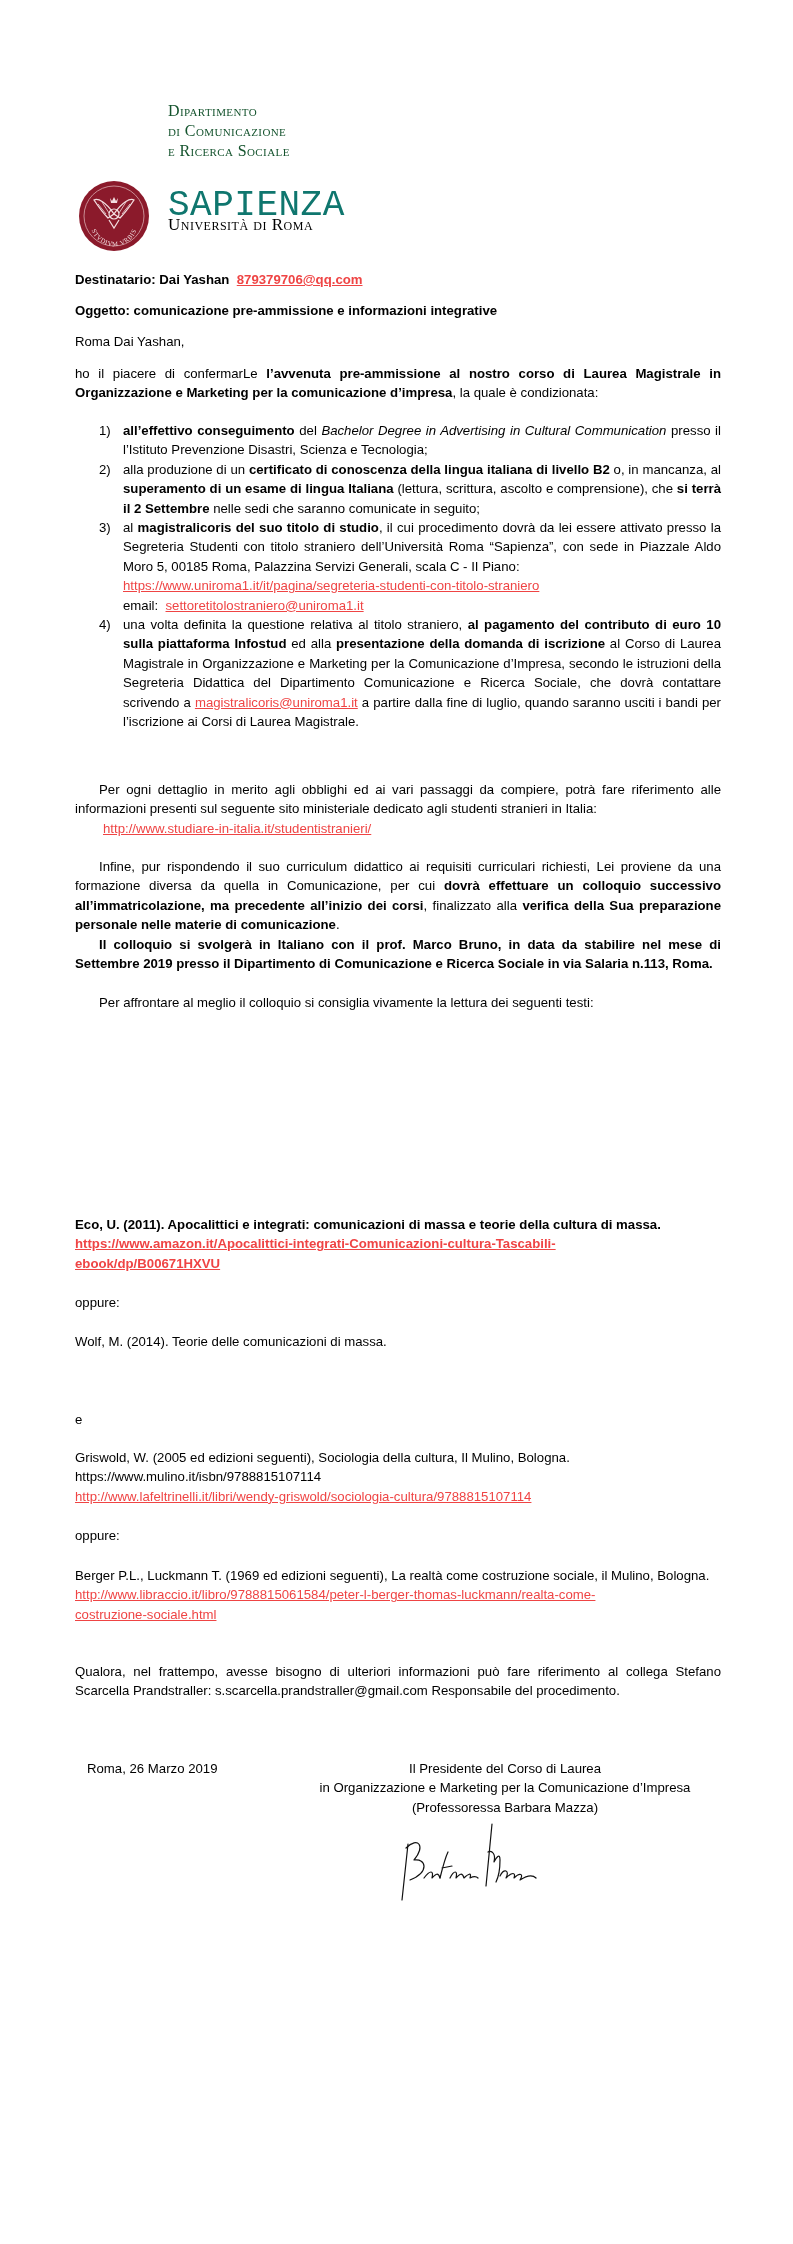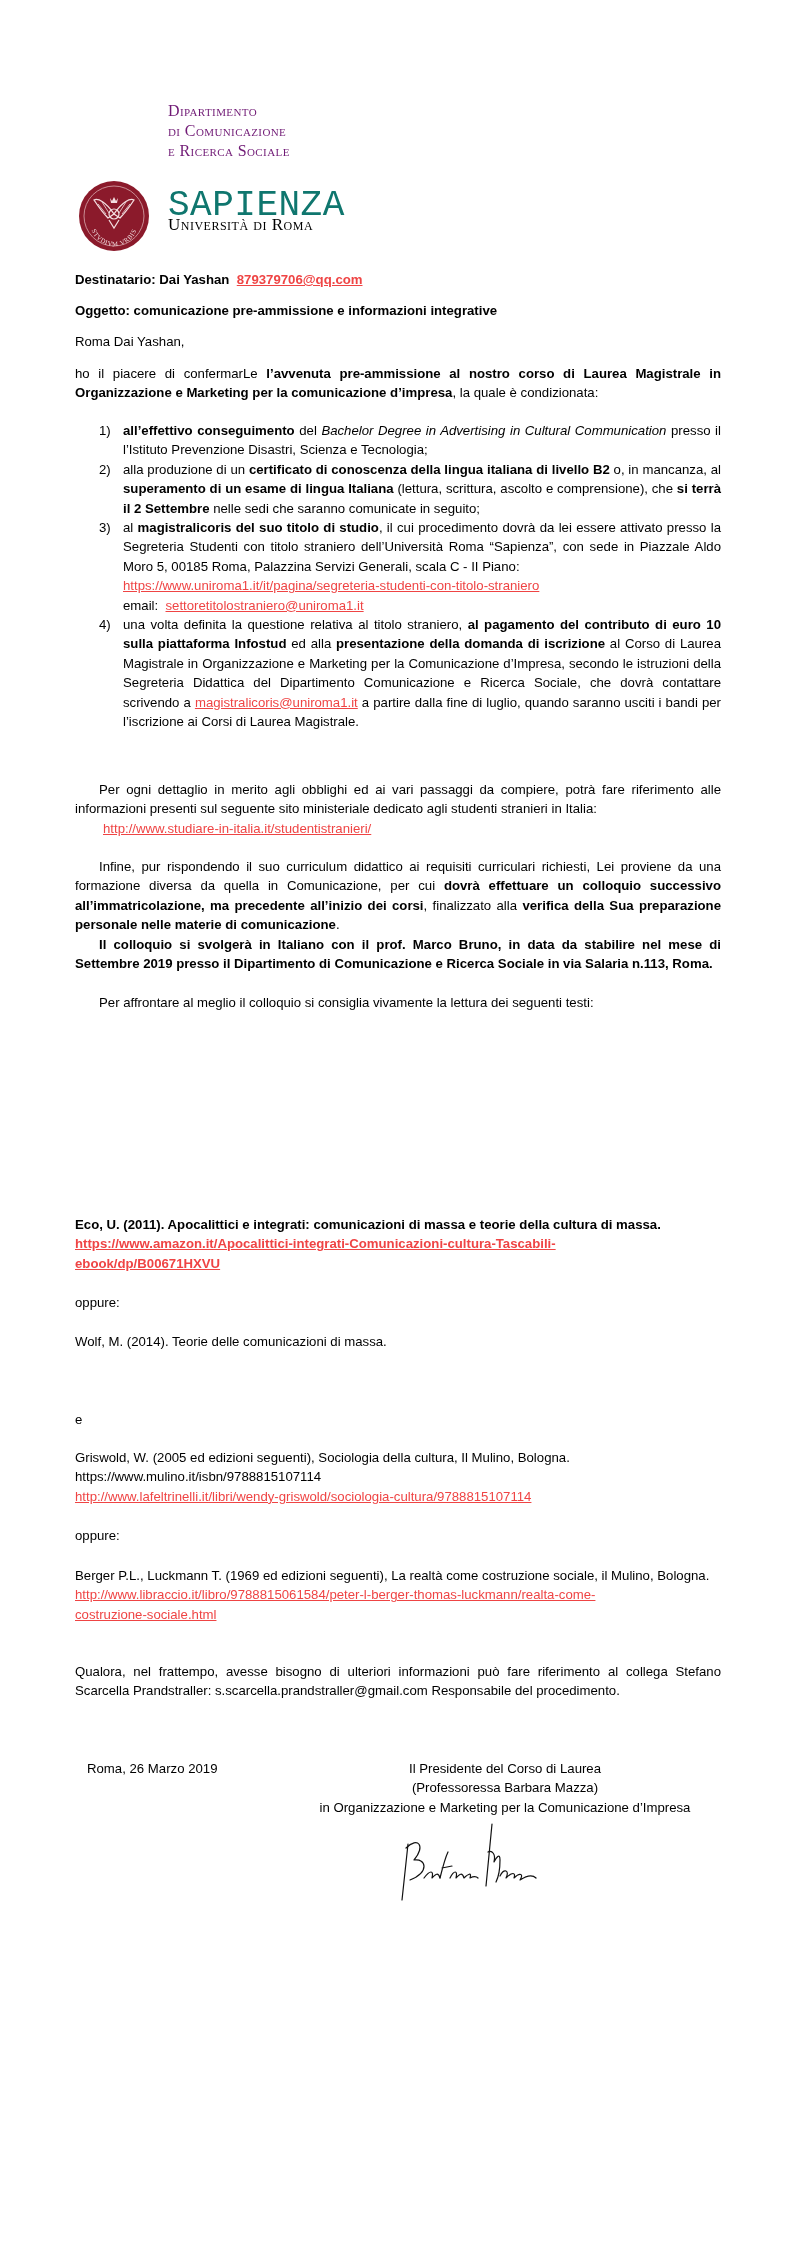--- a/index.html
+++ b/index.html
@@ -14,21 +14,21 @@
       overflow: hidden;
     }
     .abs { position: absolute; }
     a, .link { color: #ef4444; text-decoration: underline; }
     b { font-weight: bold; }
 
     
     .dept {
       left: 168px; top: 101px;
       font-family: "Liberation Serif", serif;
-      color: #701a75;
+      color: #14532d;
       font-size: 16px;
       line-height: 20px;
       font-variant: small-caps;
       letter-spacing: 0.4px;
     }
     .emblem { left: 78px; top: 180px; width: 72px; height: 72px; }
     .sapienza {
       left: 168px; top: 187px;
       font-family: Liberation Mono, monospace;
       color: #0f766e;
@@ -169,22 +169,22 @@
     <span>http://www.libraccio.it/libro/9788815061584/peter-l-berger-thomas-luckmann/realta-come-</span><br>
     <span>costruzione-sociale.html</span>
   </a>
 </div>
 
 <div class="abs left just" style="top:1662px;">Qualora, nel frattempo, avesse bisogno di ulteriori informazioni può fare riferimento al collega Stefano Scarcella Prandstraller: s.scarcella.prandstraller@gmail.com Responsabile del procedimento.</div>
 
 <div class="abs" style="left:87px; top:1759px;">Roma, 26 Marzo 2019</div>
 <div class="abs sig-block" style="top:1759px;">
   <div>Il Presidente del Corso di Laurea</div>
+  <div>in Organizzazione e Marketing per la Comunicazione d’Impresa</div>
   <div>(Professoressa Barbara Mazza)</div>
-  <div>in Organizzazione e Marketing per la Comunicazione d’Impresa</div>
 </div>
 
 <div class="abs signature">
   <svg width="150" height="80" viewBox="0 0 150 80">
     <g fill="none" stroke="#111" stroke-width="1.2" stroke-linecap="round" stroke-linejoin="round">
       <path d="M6 78 C8 60, 10 40, 12 22"></path>
       <path d="M10 26 C22 14, 30 24, 18 38 C30 36, 34 50, 14 58"></path>
       <path d="M28 56 C34 48, 38 48, 36 56 C40 52, 42 50, 44 56"></path>
       <path d="M44 56 C48 40, 50 34, 52 30 M46 46 L56 44"></path>
       <path d="M54 56 C58 48, 62 48, 60 56 C64 52, 66 50, 68 56 C72 52, 76 50, 74 56 C78 54, 80 54, 82 56"></path>

